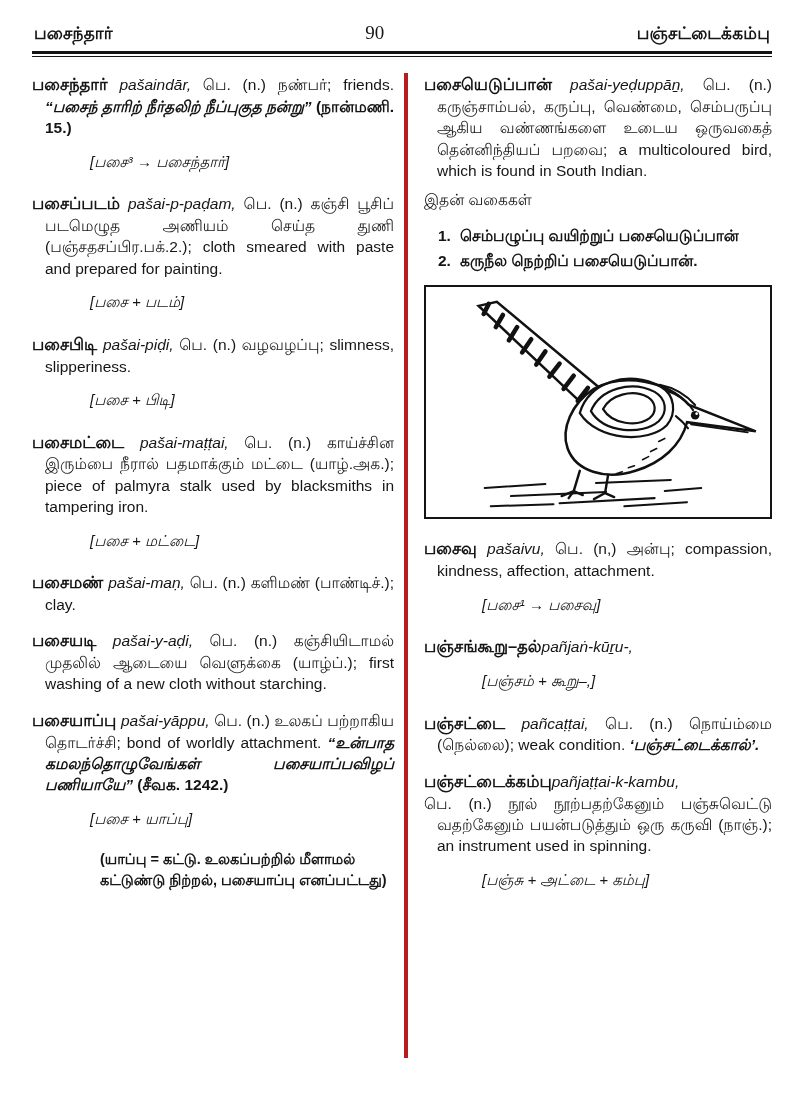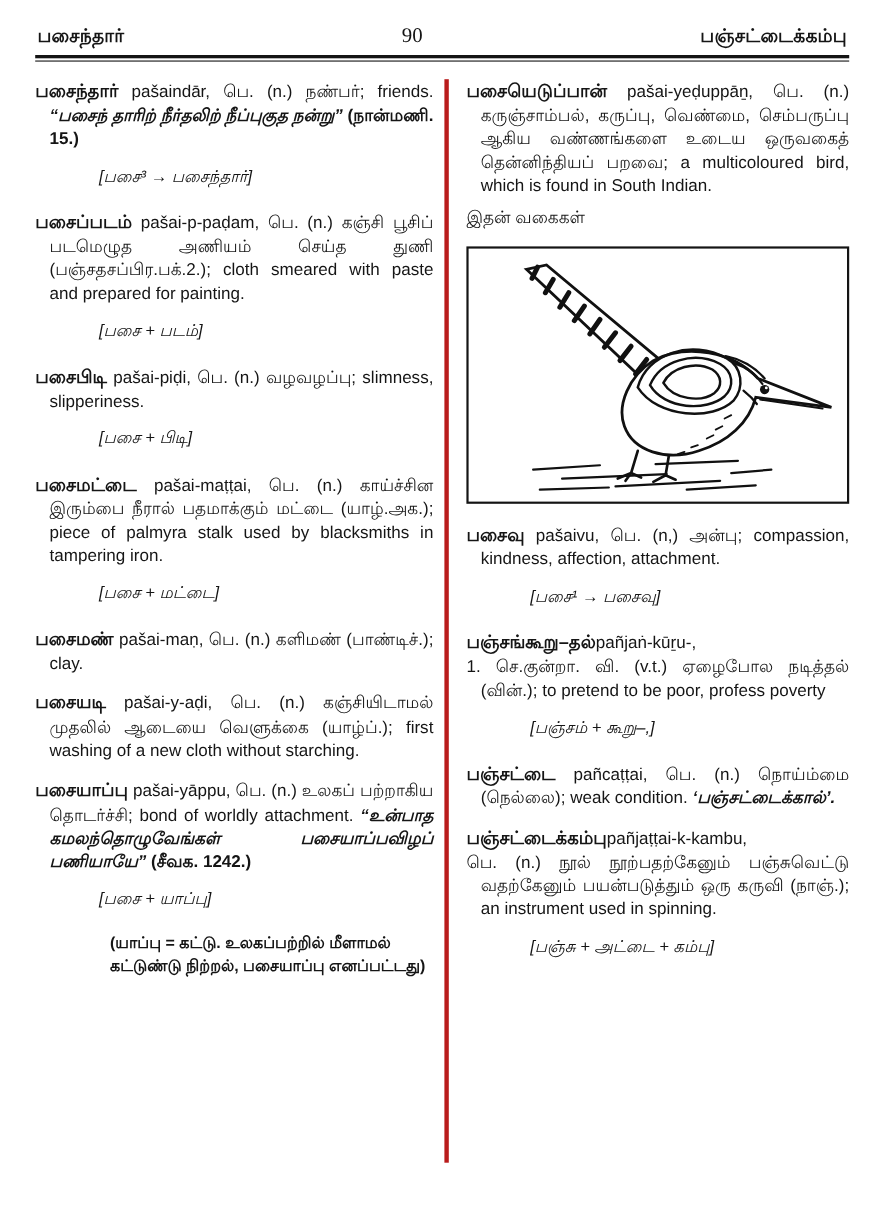--- a/index.html
+++ b/index.html
@@ -25,21 +25,21 @@
   
   .columns { display: flex; margin-top: 16px; min-height: 985px; }
   .col { font-size: 15.5px; line-height: 1.38; }
   .col-left  { width: 372px; padding-right: 10px; }
   .col-right { flex: 1; padding-left: 16px; border-left: 4px solid #b91c1c; }
 
   
   .entry { margin-bottom: 14px; }
   .entry-body { padding-left: 13px; text-indent: -13px; text-align: justify; }
   .headword { font-weight: bold; font-size: 16.5px; }
-  .translit { }
+  .translit { font-style: italic; }
   .quote { font-weight: bold; font-style: italic; }
   .citation { font-weight: bold; }
   .etymology {
     font-style: italic; font-size: 15px;
     margin: 13px 0 20px 58px;
   }
   .note {
     font-weight: bold; font-size: 14.5px; line-height: 1.45;
     margin: 2px 0 0 68px;
   }
@@ -144,20 +144,28 @@
 
     <div class="col col-right">
 
       <div class="entry">
         <p class="entry-body">
           <span class="headword">பசையெடுப்பான்</span>
           <span class="translit">pašai-yeḍuppāṉ,</span>
           <span>பெ. (n.) கருஞ்சாம்பல், கருப்பு, வெண்மை, செம்பருப்பு ஆகிய வண்ணங்களை உடைய ஒருவகைத் தென்னிந்தியப் பறவை; a multicoloured bird, which is found in South Indian.</span>
         </p>
         <p class="subheading">இதன் வகைகள்</p>
+        <ul class="variety-list">
+          <li>
+            <span class="variety-num">1.</span><span>செம்பழுப்பு வயிற்றுப் பசையெடுப்பான்</span>
+          </li>
+          <li>
+            <span class="variety-num">2.</span><span>கருநீல நெற்றிப் பசையெடுப்பான்.</span>
+          </li>
+        </ul>
 
         <div class="figure-box">
           <svg viewBox="0 0 340 222" fill="none" stroke="#111" stroke-linecap="round">
 
             <polygon points="52,16 70,12 180,104 162,120" fill="#fff" stroke-width="2.5"></polygon>
             <g stroke-width="4.5">
               <line x1="62" y1="14" x2="57" y2="24"></line>
               <line x1="76" y1="25" x2="69" y2="37"></line>
               <line x1="90" y1="37" x2="82" y2="50"></line>
               <line x1="104" y1="49" x2="95" y2="62"></line>
@@ -219,23 +227,20 @@
           <span>பெ. (n,) அன்பு; compassion, kindness, affection, attachment.</span>
         </p>
         <p class="etymology">[பசை¹ → பசைவு]</p>
       </div>
 
       <div class="entry">
         <div class="entry-head-row">
           <span class="headword">பஞ்சங்கூறு–தல்</span>
           <span class="translit">pañjaṅ-kūṟu-,</span>
         </div>
-        <p class="entry-body">
-          <span>1. செ.குன்றா. வி. (v.t.) ஏழைபோல நடித்தல் (வின்.); to pretend to be poor, profess poverty</span>
-        </p>
         <p class="etymology">[பஞ்சம் + கூறு–,]</p>
       </div>
 
       <div class="entry">
         <p class="entry-body">
           <span class="headword">பஞ்சட்டை</span>
           <span class="translit">pañcaṭṭai,</span>
           <span>பெ. (n.) நொய்ம்மை (நெல்லை); weak condition.</span>
           <span class="quote">‘பஞ்சட்டைக்கால்’.</span>
         </p>

